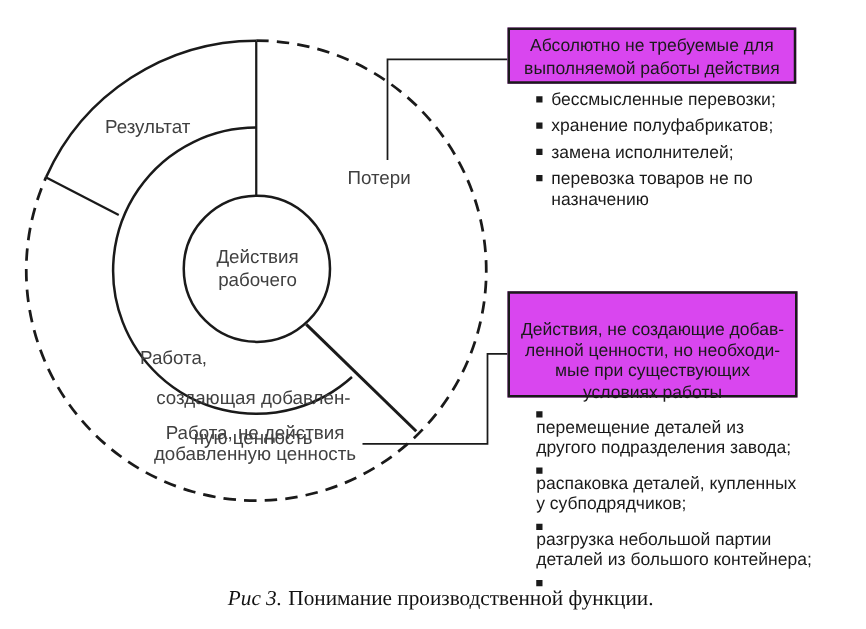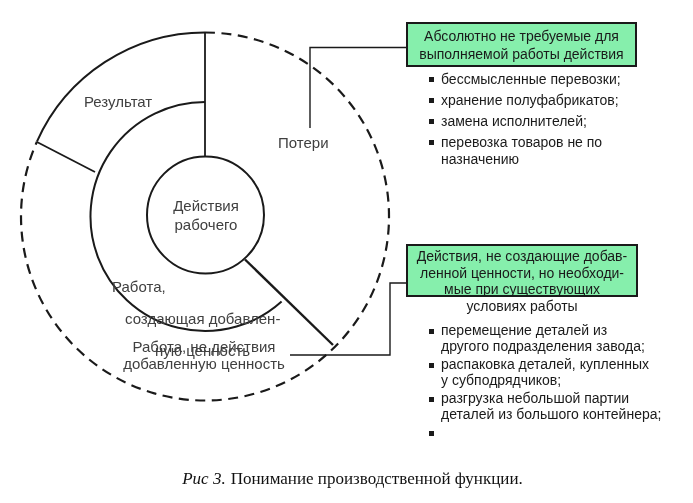--- a/index.html
+++ b/index.html
@@ -17,35 +17,35 @@
   #lbl-poteri   { left:278px; top:134px; font-size:15px; }
   #lbl-center   { left:146px; top:196px; width:120px; text-align:center;
                   font-size:15px; line-height:19px; }
   #lbl-value    { left:112px; top:263px; font-size:15px; line-height:16px; }
   #lbl-value .ind1 { padding-left:13px; }
   #lbl-value .ind2 { padding-left:43px; }
   #lbl-nonvalue { left:122px; top:339px; width:164px; text-align:center;
                   font-size:15px; line-height:16.5px; }
   .callout {
     position:absolute; box-sizing:border-box; border:2px solid #1a1a1a;
-    background:#86efac; text-align:center; white-space:pre-line;
+    background:#d946ef; text-align:center; white-space:pre-line;
     font-size:14px; color:#1a1a1a;
   }
   #box-top    { left:406px; top:22px;  width:231px; height:45px;
                 line-height:18px;   padding-top:3px; }
-  #box-bottom { left:406px; top:244px; width:232px; height:53px;
-                line-height:16.5px; padding-top:2px; }
+  #box-bottom { left:406px; top:233px; width:232px; height:85px;
+                line-height:16.5px; padding-top:20px; }
   .blist { position:absolute; margin:0; padding:0; list-style:none; }
   .blist li { display:flex; align-items:flex-start; }
   .bullet { width:5px; height:5px; background:#1a1a1a; margin:6px 7px 0 0; flex:none; }
   .btext  { white-space:pre-line; }
   #list-top    { left:429px; top:71px;  width:250px; font-size:14px; line-height:17px; }
   #list-top li { margin-bottom:4px; }
   #list-bottom    { left:429px; top:323px; width:255px; font-size:14px; line-height:15.5px; }
-  #list-bottom li { margin-bottom:3px; }
+  #list-bottom li { margin-bottom:3px;flex-direction:column; }
   #caption {
     position:absolute; left:0; right:0; top:469px; text-align:center;
     font-family:"Liberation Serif","DejaVu Serif",serif; font-size:17px; color:#111111;padding-left:12px;
   }
   .caption-prefix { font-style:italic; margin-right:5px; }
 </style>
 </head>
 <body>
 
 <div class="stage">

